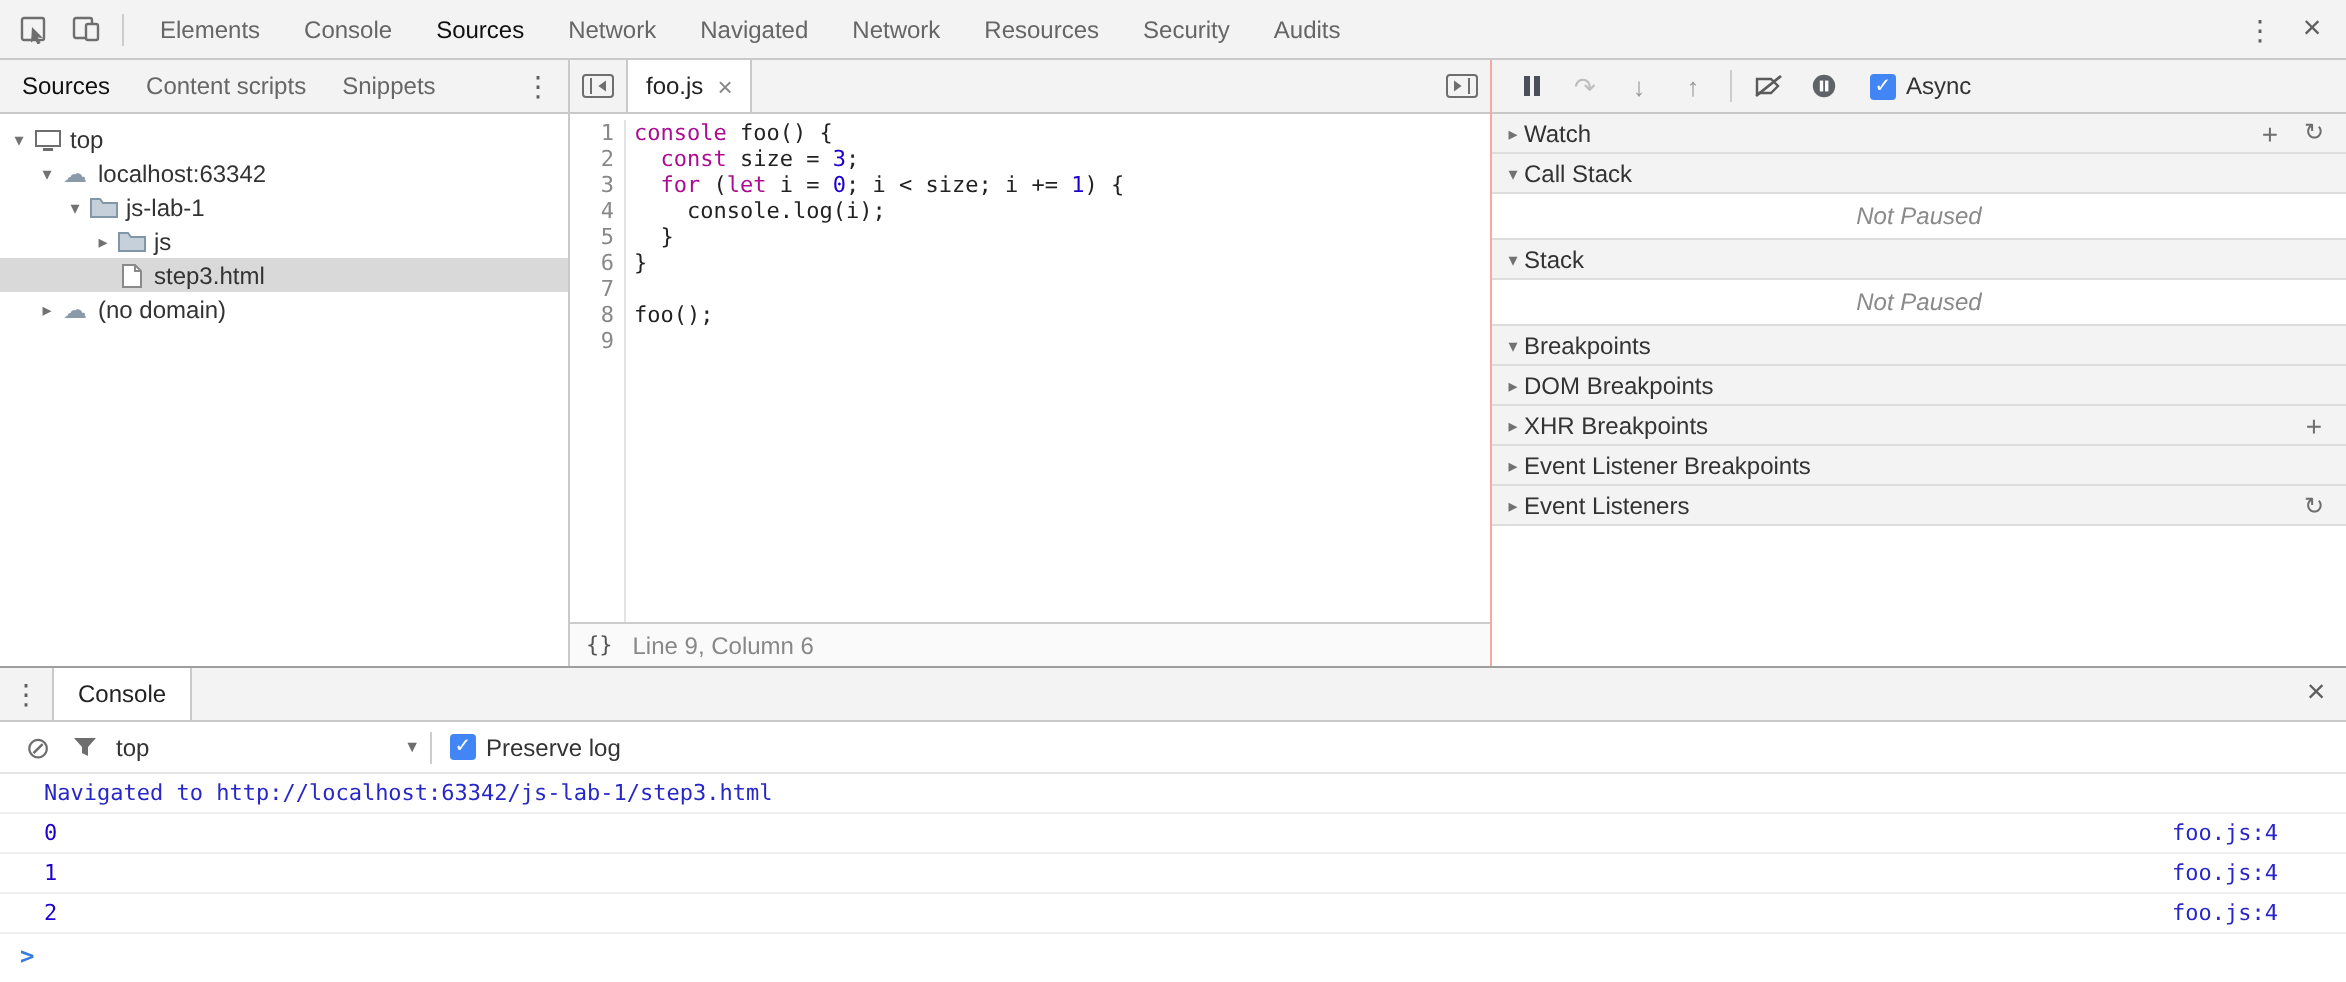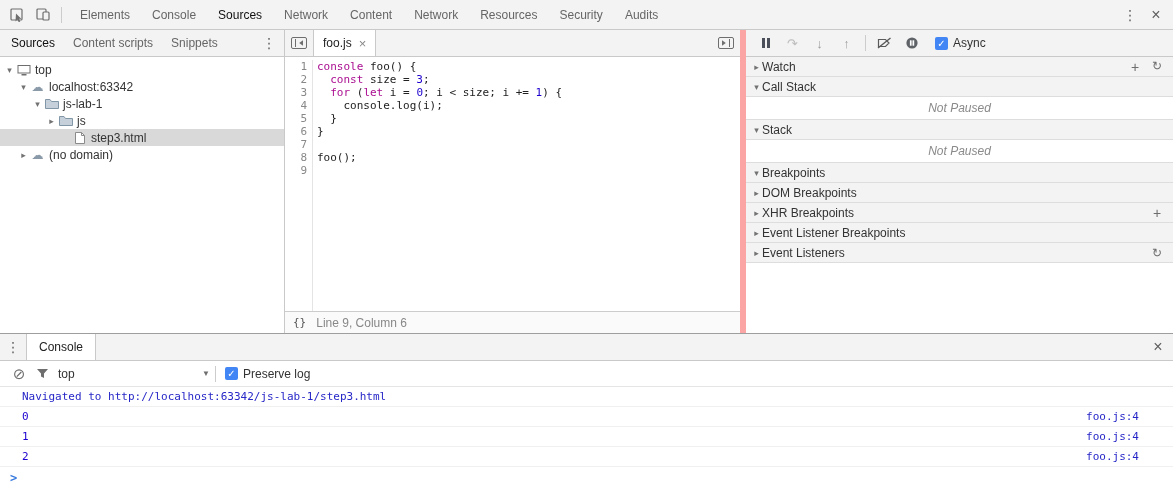--- a/index.html
+++ b/index.html
@@ -23,21 +23,21 @@
 .nav-tab{padding:0 9px;color:#666;height:100%;display:flex;align-items:center}
 .nav-tab.active{color:#101010}
 .file-tree{flex:1;padding-top:4px;overflow:hidden}
 .tree-row{height:17px;display:flex;align-items:center;white-space:nowrap;padding-right:4px}
 .tree-row.selected{background:var(--selection-bg,#d9d9d9)}
 .twisty{width:11px;font-size:9px;color:#727272;text-align:center;flex:none}
 .tree-icon{width:17px;display:flex;justify-content:center;align-items:center;flex:none}
 .cloud-glyph{color:#8a9aa8;font-size:12px;line-height:1}
 .tree-label{padding-left:3px;color:#333}
 
-.editor-pane{flex:1;display:flex;flex-direction:column;border-right:6px solid #fca5a5;min-width:0;background:#fff}
+.editor-pane{flex:1;display:flex;flex-direction:column;border-right:1px solid #fca5a5;min-width:0;background:#fff}
 .editor-tabbar{flex:none;height:27px;background:var(--toolbar-bg,#f3f3f3);border-bottom:1px solid #c9c9c9;display:flex;align-items:stretch}
 .tabbar-btn{width:28px;display:flex;align-items:center;justify-content:center}
 .editor-tab{background:#fff;border-left:1px solid #c9c9c9;border-right:1px solid #c9c9c9;display:flex;align-items:center;padding:0 9px;gap:7px;color:#222}
 .tab-close{color:#888;font-size:13px}
 .code-area{flex:1;display:flex;font-family:"DejaVu Sans Mono",monospace;font-size:11px;line-height:13px;padding-top:3px;overflow:hidden}
 .gutter{flex:none;width:28px;text-align:right;padding-right:5px;color:#888;border-right:1px solid #e4e4e4}
 .ln{height:13px}
 .code-lines{flex:1;padding-left:4px}
 .cl{height:13px;white-space:pre;color:#222}
 .tok-kw{color:var(--keyword,#aa0d91)}
@@ -101,21 +101,21 @@
           <rect x="1" y="1" width="9" height="10" rx="1" fill="none" stroke="#6e6e6e" stroke-width="1.2"></rect>
           <rect x="7" y="4" width="6" height="8" rx="1" fill="#f3f3f3" stroke="#6e6e6e" stroke-width="1.2"></rect>
         </svg>
     </div>
     <div class="vsep"></div>
     <nav class="main-tabs">
         <div class="main-tab">Elements</div>
         <div class="main-tab">Console</div>
         <div class="main-tab active">Sources</div>
         <div class="main-tab">Network</div>
-        <div class="main-tab">Content</div>
+        <div class="main-tab">Navigated</div>
         <div class="main-tab">Network</div>
         <div class="main-tab">Resources</div>
         <div class="main-tab">Security</div>
         <div class="main-tab">Audits</div>
       </nav>
     <div class="flex-spacer"></div>
     <div class="tb-btn icon-overflow">⋮</div>
     <div class="tb-btn icon-close">×</div>
   </header>
 
@@ -160,21 +160,21 @@
           </div>
           <div class="tree-row" style="padding-left: 46px;">
             <span class="twisty">▸</span>
             <span class="tree-icon">
               <svg width="14" height="11" viewBox="0 0 14 11">
                 <path d="M.5 1.5H5l1.5 2h7v7H.5z" fill="#c5d0da" stroke="#8196a7"></path>
               </svg>
             </span>
             <span class="tree-label">js</span>
           </div>
-          <div class="tree-row selected" style="padding-left: 60px;">
+          <div class="tree-row selected" style="padding-left: 46px;">
             <span class="twisty"></span>
             <span class="tree-icon">
               <svg width="10" height="12" viewBox="0 0 10 12">
                 <path d="M.5.5h6l3 3v8h-9z" fill="#fff" stroke="#8a8a8a"></path>
                 <path d="M6.5.5v3h3" fill="none" stroke="#8a8a8a"></path>
               </svg>
             </span>
             <span class="tree-label">step3.html</span>
           </div>
           <div class="tree-row" style="padding-left: 18px;">

